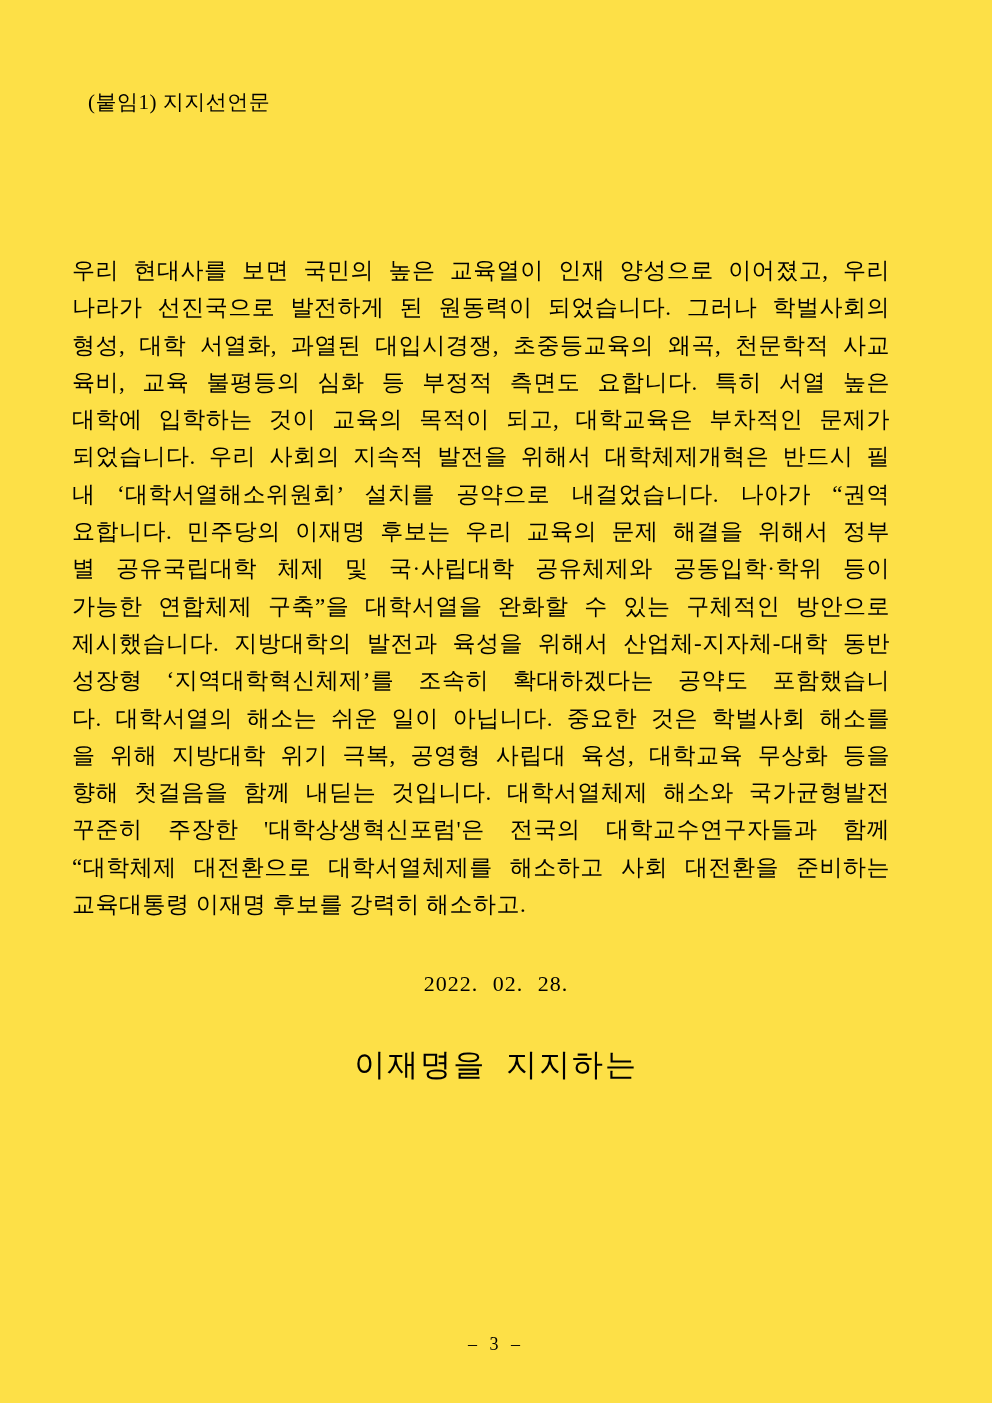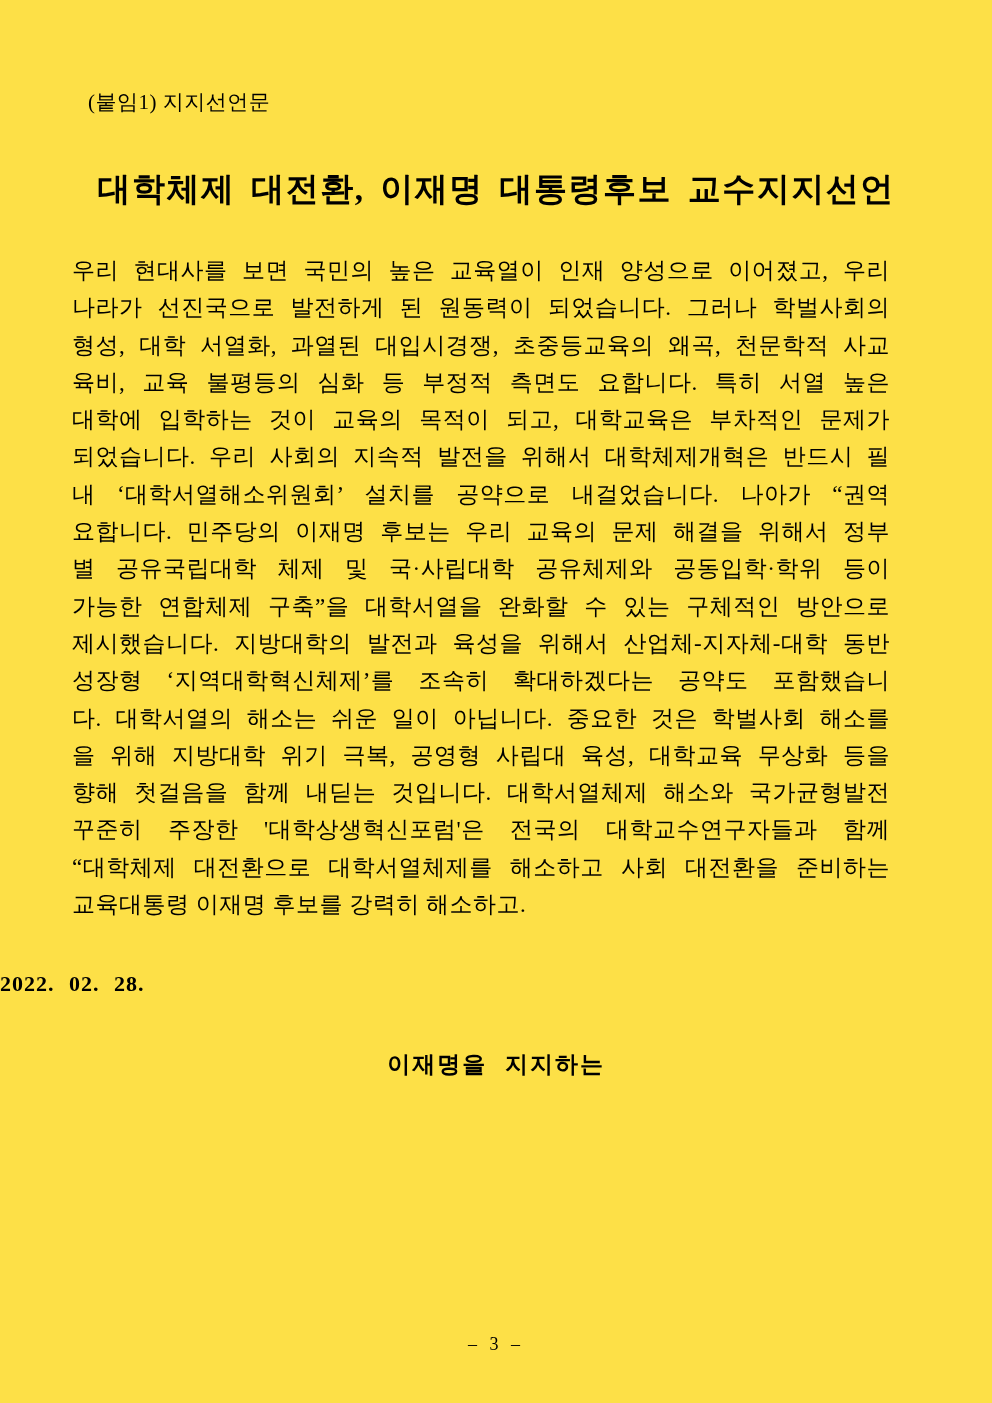--- a/index.html
+++ b/index.html
@@ -54,59 +54,57 @@
     white-space: normal;
   }
   .body-text .line.last {
     text-align-last: left;
   }
   .date-line {
     position: absolute;
     top: 970px;
     left: 0;
     width: 100%;
+    text-align: center;
     font-size: 22px;
     line-height: 28px;
     letter-spacing: 1px;
     word-spacing: 8px;
-    font-weight: bold;
   }
   .signature {
     position: absolute;
     top: 1036px;
     left: 0;
     width: 100%;
     text-align: center;
   }
   .signature .sig-line {
-    font-size: 23px;
+    font-size: 31px;
     line-height: 57px;
     letter-spacing: 2px;
     word-spacing: 10px;
-    font-weight: bold;
   }
   .page-number {
     position: absolute;
     top: 1333px;
     left: 0;
     width: 100%;
     text-align: center;
     font-size: 18px;
     line-height: 22px;
     letter-spacing: 4px;
   }
 </style>
 </head>
 <body>
 
 <div class="page">
 
   <div class="attachment-label">(붙임1) 지지선언문</div>
 
-  <h1 class="doc-title">대학체제 대전환, 이재명 대통령후보 교수지지선언</h1>
 
   <div class="body-text">
     <div class="line">우리 현대사를 보면 국민의 높은 교육열이 인재 양성으로 이어졌고, 우리</div>
     <div class="line">나라가 선진국으로 발전하게 된 원동력이 되었습니다. 그러나 학벌사회의</div>
     <div class="line">형성, 대학 서열화, 과열된 대입시경쟁, 초중등교육의 왜곡, 천문학적 사교</div>
     <div class="line">육비, 교육 불평등의 심화 등 부정적 측면도 요합니다. 특히 서열 높은</div>
     <div class="line">대학에 입학하는 것이 교육의 목적이 되고, 대학교육은 부차적인 문제가</div>
     <div class="line">되었습니다. 우리 사회의 지속적 발전을 위해서 대학체제개혁은 반드시 필</div>
     <div class="line">내 ‘대학서열해소위원회’ 설치를 공약으로 내걸었습니다. 나아가 “권역</div>
     <div class="line">요합니다. 민주당의 이재명 후보는 우리 교육의 문제 해결을 위해서 정부</div>

